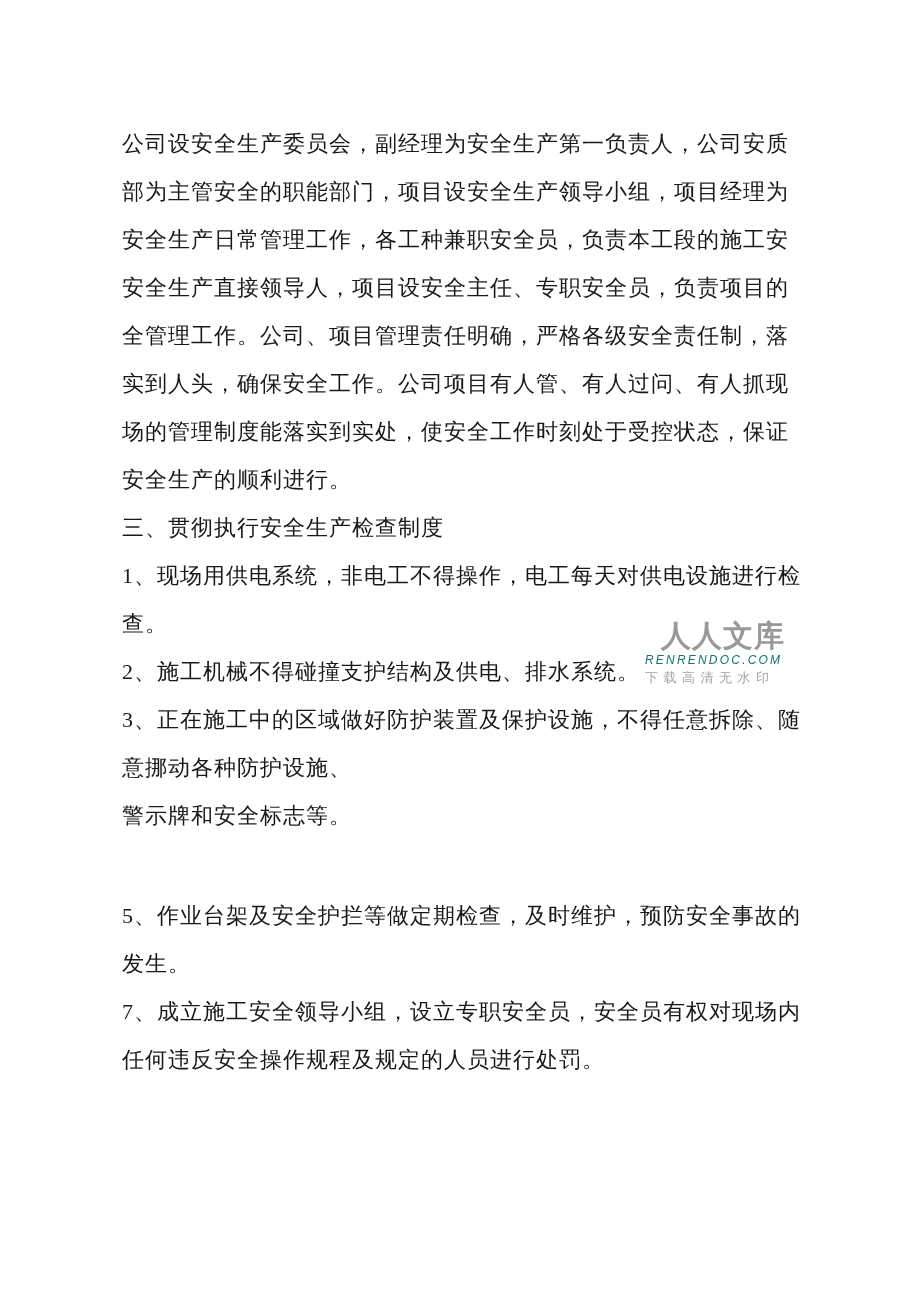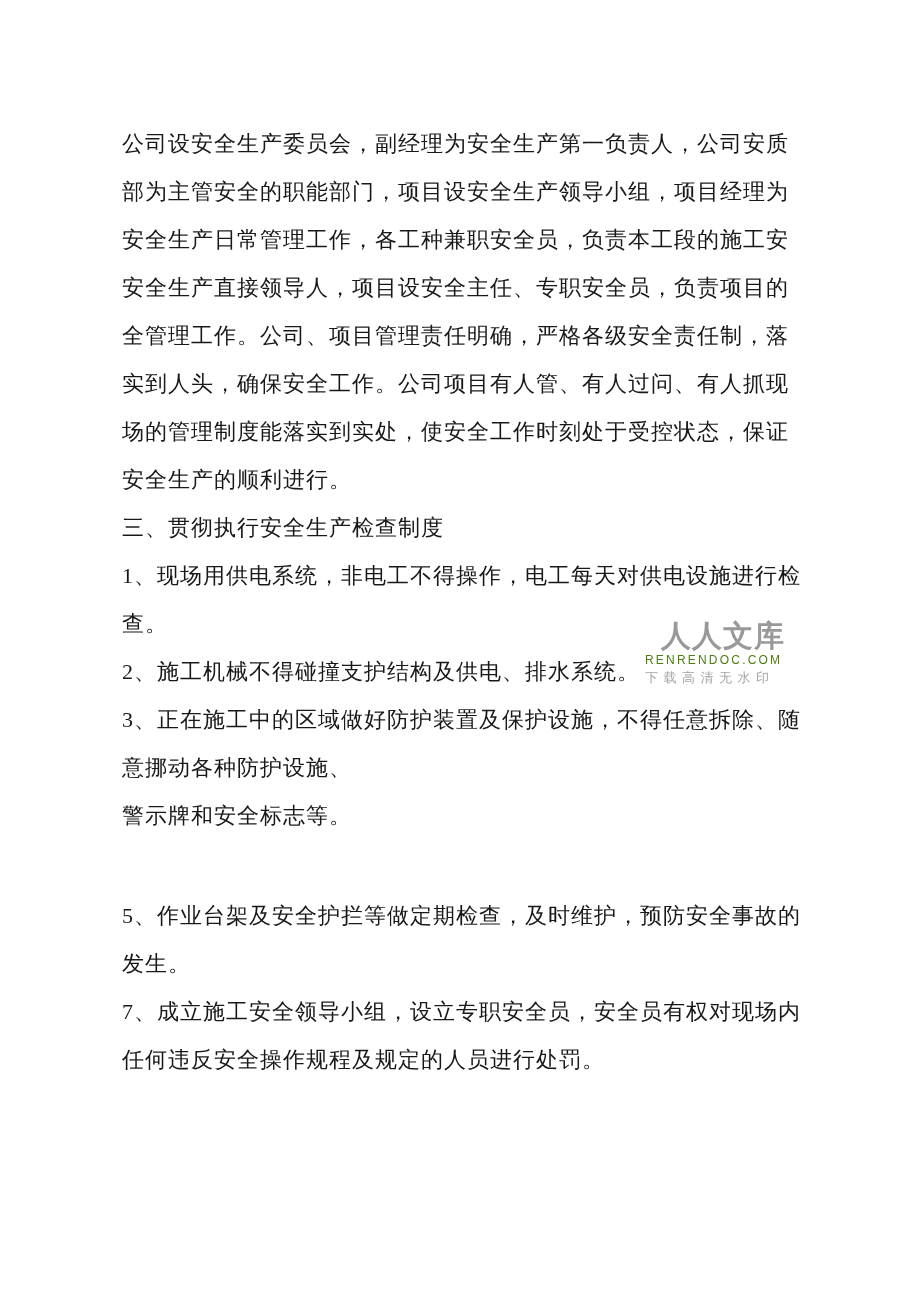--- a/index.html
+++ b/index.html
@@ -100,17 +100,17 @@
       <div class="line">警示牌和安全标志等。</div>
       <div class="line blank"></div>
       <div class="line">5、作业台架及安全护拦等做定期检查，及时维护，预防安全事故的</div>
       <div class="line">发生。</div>
       <div class="line">7、成立施工安全领导小组，设立专职安全员，安全员有权对现场内</div>
       <div class="line">任何违反安全操作规程及规定的人员进行处罚。</div>
     </div>
 
   <div class="watermark">
     <div class="wm-title" style="color: rgb(153, 153, 153);">人人文库</div>
-    <div class="wm-domain" style="color: #4d7c0f;">RENRENDOC.COM</div>
+    <div class="wm-domain" style="color: #0f766e; font-style: italic;">RENRENDOC.COM</div>
     <div class="wm-tagline" style="color: rgb(163, 163, 163);">下载高清无水印</div>
   </div>
 
 </div>
 
 </body></html>

